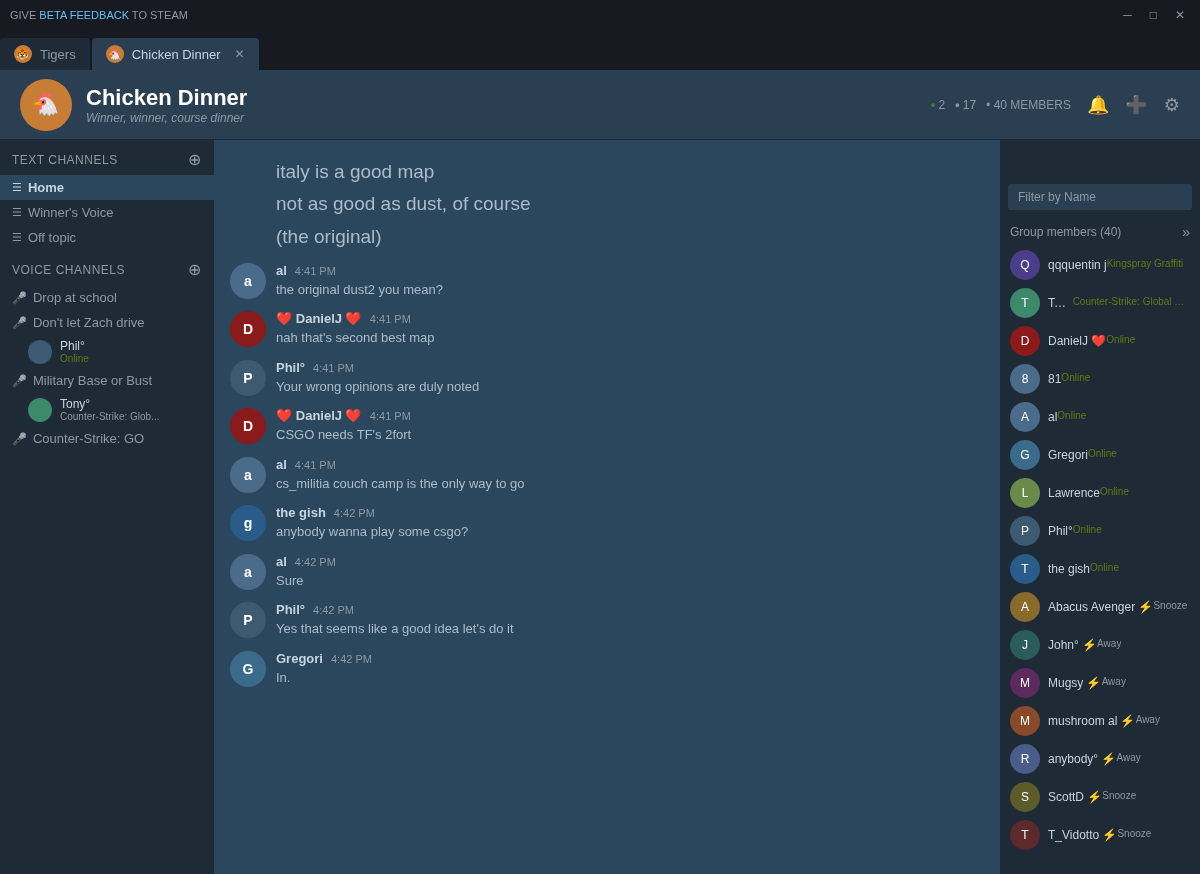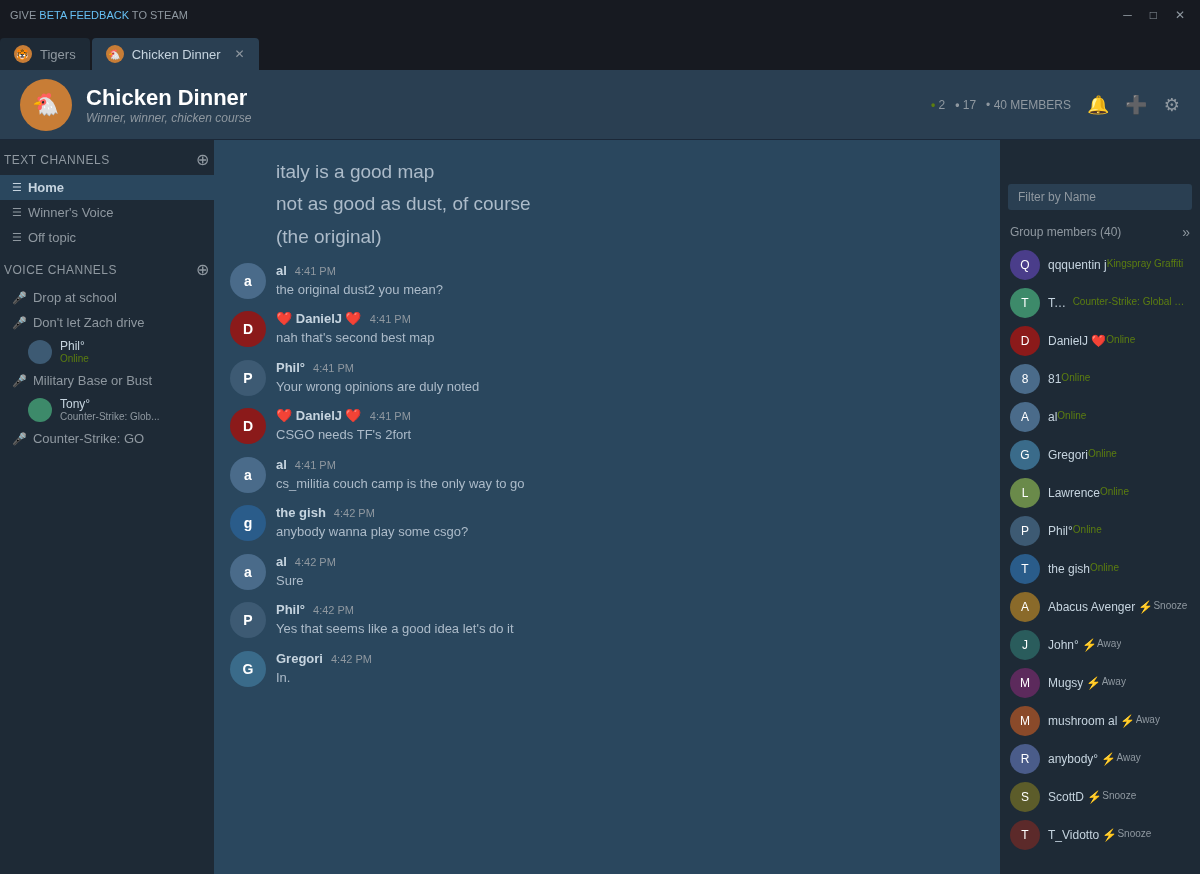--- a/index.html
+++ b/index.html
@@ -135,21 +135,21 @@
       background: #1e2a36;
       display: flex;
       flex-direction: column;
       overflow-y: auto;
       flex-shrink: 0;
     }
     .sidebar-section-header {
       display: flex;
       align-items: center;
       justify-content: space-between;
-      padding: 10px 4px 6px;
+      padding: 10px 12px 6px;
       font-size: 12px;
       color: #8f98a0;
       text-transform: uppercase;
       letter-spacing: 0.5px;
     }
     .sidebar-section-header .add-btn {
       cursor: pointer;
       font-size: 16px;
       color: #8f98a0;
     }
@@ -318,21 +318,21 @@
     <span class="tab-icon">🐔</span>
     <span>Chicken Dinner</span>
     <span class="close-btn">✕</span>
   </div>
 </div>
 
 <div class="group-header">
   <div class="group-avatar">🐔</div>
   <div class="group-info">
     <div class="group-name">Chicken Dinner</div>
-    <div class="group-tagline">Winner, winner, chicken course</div>
+    <div class="group-tagline">Winner, winner, course dinner</div>
   </div>
   <div class="group-header-actions">
     <div class="member-counts">
       <span><span class="online-dot">•</span> <span>2</span></span>
       <span><span class="away-dot">•</span> <span>17</span></span>
       <span>• <span>40</span> MEMBERS</span>
     </div>
     <span class="action-icon">🔔</span>
     <span class="action-icon">➕</span>
     <span class="action-icon">⚙</span>

